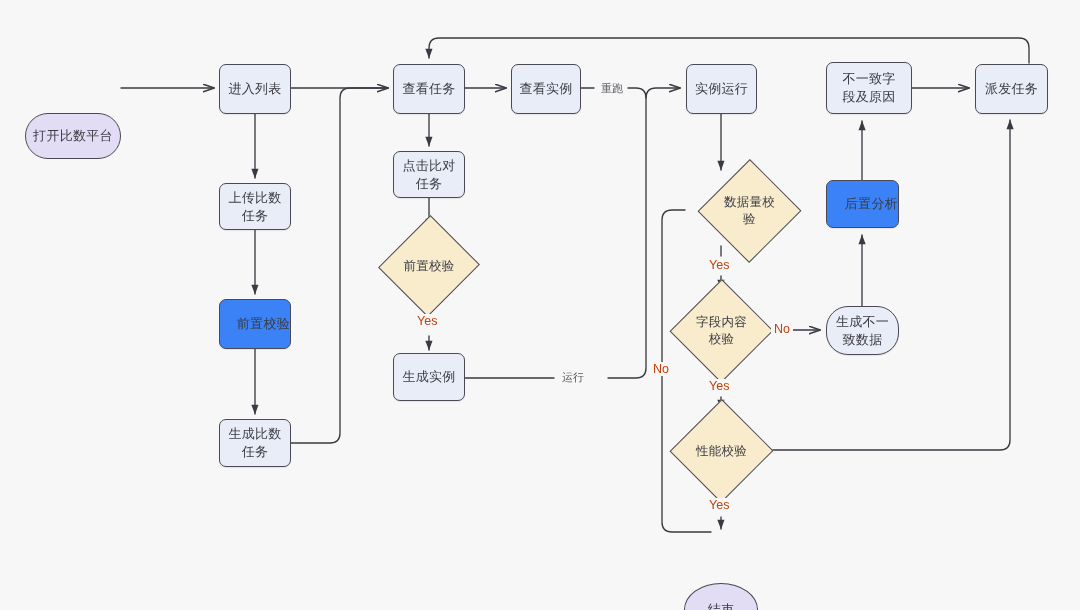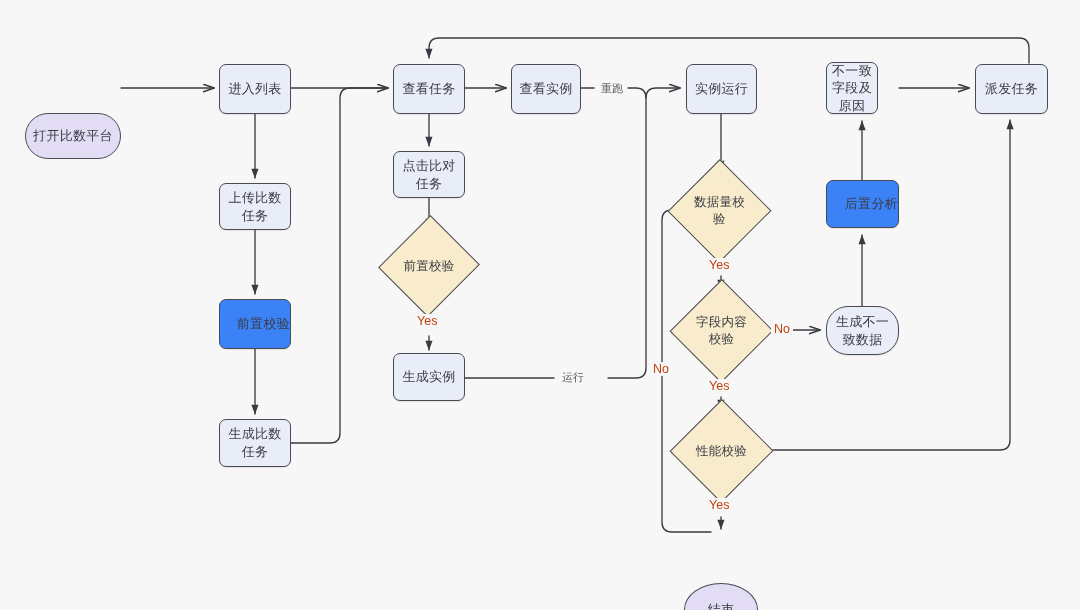--- a/index.html
+++ b/index.html
@@ -146,21 +146,21 @@
   </div>
 
   <div class="node node-box" style="left:511px;top:64px;width:70px;height:50px;">
     <span>查看实例</span>
   </div>
 
   <div class="node node-box" style="left:686px;top:64px;width:71px;height:50px;">
     <span>实例运行</span>
   </div>
 
-  <div class="node node-box" style="left:826px;top:62px;width:52px;height:52px;">
+  <div class="node node-box" style="left:826px;top:62px;width:86px;height:52px;">
     <span style="width:62px;display:block;">不一致字段及原因</span>
   </div>
 
   <div class="node node-box" style="left:975px;top:64px;width:73px;height:50px;">
     <span>派发任务</span>
   </div>
 
   <div class="node node-box" style="left:219px;top:183px;width:72px;height:47px;">
     <span style="width:62px;display:block;">上传比数任务</span>
   </div>
@@ -179,21 +179,21 @@
   </div>
 
   <div class="node node-box" style="left:219px;top:419px;width:72px;height:48px;">
     <span style="width:64px;display:block;">生成比数任务</span>
   </div>
 
   <div class="node node-box" style="left:393px;top:353px;width:72px;height:48px;">
     <span>生成实例</span>
   </div>
 
-  <div class="node node-diamond" style="left:683px;top:174px;width:73px;height:74px;">
+  <div class="node node-diamond" style="left:713px;top:174px;width:73px;height:74px;">
     <span class="dia-shape"></span>
     <span class="dia-label">数据量校验</span>
   </div>
 
   <div class="node node-diamond" style="left:685px;top:294px;width:73px;height:74px;">
     <span class="dia-shape"></span>
     <span class="dia-label">字段内容校验</span>
   </div>
 
   <div class="node node-diamond" style="left:685px;top:414px;width:73px;height:74px;">

